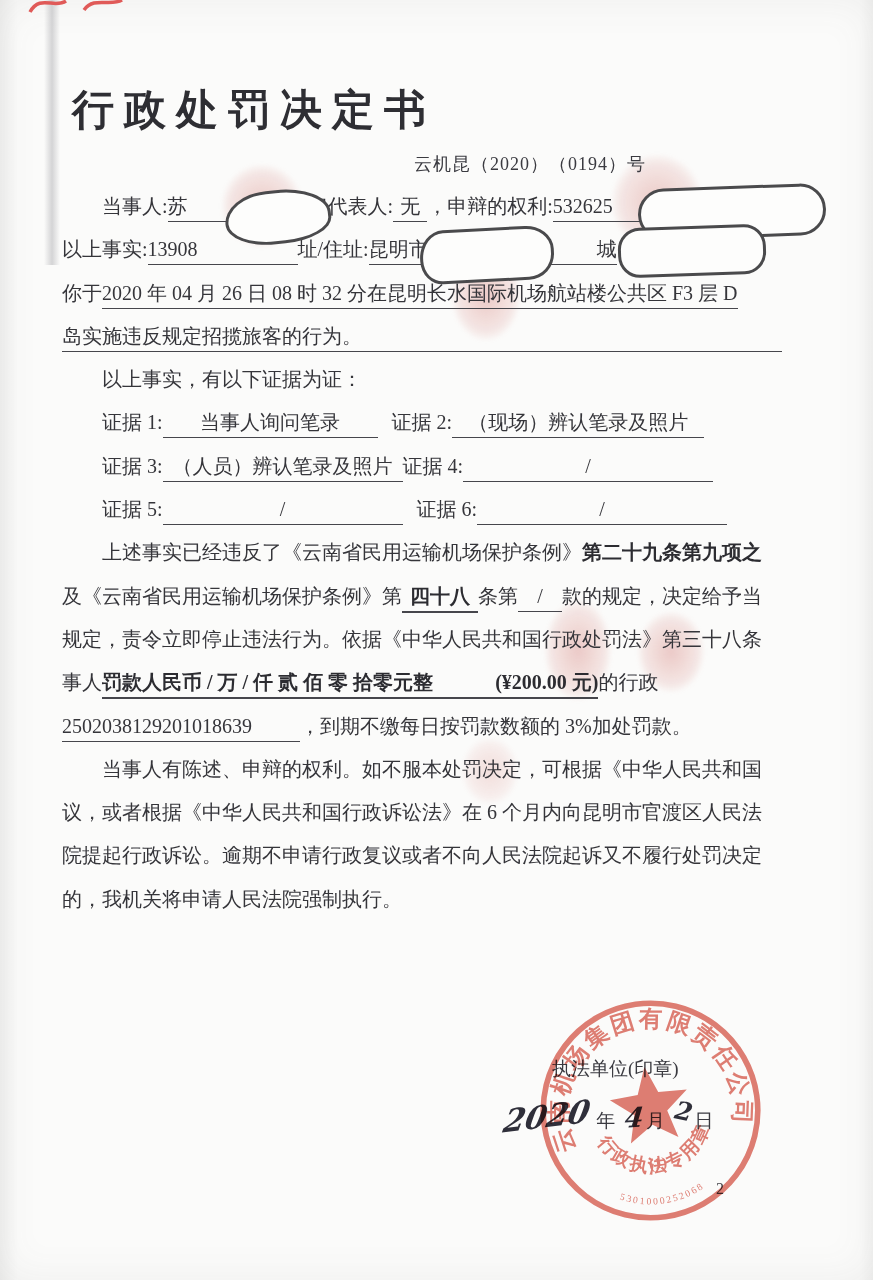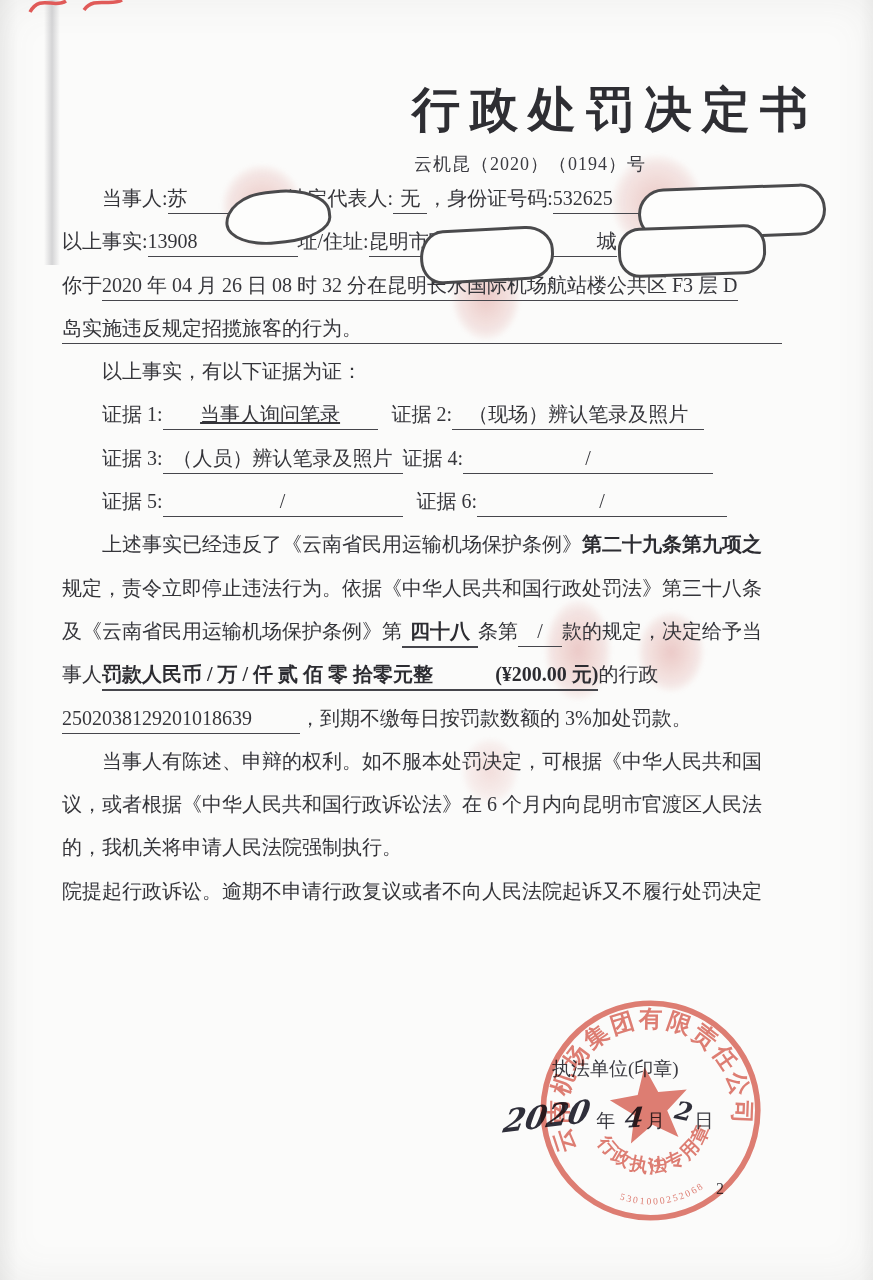--- a/index.html
+++ b/index.html
@@ -4,24 +4,24 @@
 <style>
   html,body{margin:0;padding:0;background:#e9e9e7;}
   .page{position:relative;width:873px;height:1280px;margin:0 auto;overflow:hidden;
         background:#fbfbfa;
         font-family:"Liberation Serif","DejaVu Serif",serif;color:#35353a;
         box-shadow:inset 0 0 40px rgba(90,90,95,.08);}
   .page::after{content:"";position:absolute;inset:0;pointer-events:none;
         background:linear-gradient(to right, rgba(0,0,0,.045), rgba(0,0,0,0) 18px),
                    linear-gradient(to left, rgba(0,0,0,.03), rgba(0,0,0,0) 14px);}
   .content{position:relative;padding:85px 55px 0 62px;z-index:2;}
-  .title{font-size:48px;font-weight:700;text-align:right;letter-spacing:10px;
+  .title{font-size:42px;font-weight:700;text-align:left;letter-spacing:10px;
          text-indent:10px;line-height:50px;color:#2e2e33;}
   .docno{font-size:18px;text-align:right;padding-right:172px;letter-spacing:1px;
-         margin-top:16px;line-height:26px;margin-bottom:0;color:#3a3a40;}
+         margin-top:16px;line-height:26px;margin-bottom:8px;color:#3a3a40;}
   .line{line-height:43.3px;height:43.3px;white-space:nowrap;font-size:20px;}
   .line.indent{padding-left:40px;}
   .seg{display:inline-block;line-height:30px;vertical-align:baseline;}
   .seg.u{border-bottom:1.5px solid #46464c;}
   .seg.b{font-weight:700;color:#2c2c31;text-align:right;}
   .seg.b.u{border-bottom-width:2px;}
   .seg.c{text-align:center;}
   
   .sig{position:absolute;left:504px;top:1056px;z-index:2;width:280px;}
   .sig-label{font-size:19px;padding-left:48px;color:#3a3a40;}
@@ -73,37 +73,37 @@
   <div class="fp fp2"></div>
   <div class="fp fp3"></div>
   <div class="fp fp4"></div>
   <div class="fp fp5"></div>
   <div class="fp fp6"></div>
 
   <div class="content">
     <div class="title">行政处罚决定书</div>
     <div class="docno">云机昆（2020）（0194）号</div>
     <div>
-        <div class="line indent"><span class="seg">当事人: </span><span class="seg u" style="width: 100px;">苏</span><span class="seg">，法定代表人: </span><span class="seg u c" style="width: 34px;">无</span><span class="seg">，身份证号码: </span><span class="seg u" style="width: 205px;">532625</span></div>
+        <div class="line indent"><span class="seg">当事人: </span><span class="seg u" style="width: 100px;">苏</span><span class="seg">，法定代表人: </span><span class="seg u c" style="width: 34px;">无</span><span class="seg">，申辩的权利: </span><span class="seg u" style="width: 205px;">532625</span></div>
         <div class="line"><span class="seg">以上事实: </span><span class="seg u" style="width: 150px;">13908</span><span class="seg"> 址/住址: </span><span class="seg u">昆明市官渡区大</span><span class="seg u" style="width: 88px;">&nbsp;</span><span class="seg u">城</span><span class="seg">，经查，</span></div>
         <div class="line"><span class="seg">你于 </span><span class="seg u">2020 年 04 月 26 日 08 时 32 分在昆明长水国际机场航站楼公共区 F3 层 D</span></div>
         <div class="line"><span class="seg u">岛实施违反规定招揽旅客的行为。</span><span class="seg u" style="width: 420px;">&nbsp;</span></div>
         <div class="line indent"><span class="seg">以上事实，有以下证据为证：</span></div>
-        <div class="line indent"><span class="seg">证据 1: </span><span class="seg u c" style="width: 215px; text-decoration: underline;">当事人询问笔录</span><span class="seg" style="width: 14px;">&nbsp;</span><span class="seg">证据 2: </span><span class="seg u c" style="width: 252px;">（现场）辨认笔录及照片</span></div>
+        <div class="line indent"><span class="seg">证据 1: </span><span class="seg u c" style="width: 215px;">当事人询问笔录</span><span class="seg" style="width: 14px;">&nbsp;</span><span class="seg">证据 2: </span><span class="seg u c" style="width: 252px;">（现场）辨认笔录及照片</span></div>
         <div class="line indent"><span class="seg">证据 3: </span><span class="seg u c" style="width: 240px;">（人员）辨认笔录及照片</span><span class="seg">证据 4: </span><span class="seg u c" style="width: 250px;">/</span></div>
         <div class="line indent"><span class="seg">证据 5: </span><span class="seg u c" style="width: 240px;">/</span><span class="seg" style="width: 14px;">&nbsp;</span><span class="seg">证据 6: </span><span class="seg u c" style="width: 250px;">/</span></div>
         <div class="line indent"><span class="seg">上述事实已经违反了《云南省民用运输机场保护条例》</span><span class="seg b">第二十九条第九项之</span></div>
+        <div class="line"><span class="seg">及《云南省民用运输机场保护条例》第</span><span class="seg u b c" style="width: 76px;">四十八</span><span class="seg"> 条第</span><span class="seg u c" style="width: 44px;">/</span><span class="seg"> 款的规定，决定给予当</span></div>
         <div class="line"><span class="seg">规定，责令立即停止违法行为。依据《中华人民共和国行政处罚法》第三十八条</span></div>
-        <div class="line"><span class="seg">及《云南省民用运输机场保护条例》第</span><span class="seg u b c" style="width: 76px;">四十八</span><span class="seg"> 条第</span><span class="seg u c" style="width: 44px;">/</span><span class="seg"> 款的规定，决定给予当</span></div>
         <div class="line"><span class="seg">事人</span><span class="seg u b">罚款人民币  / 万 / 仟 贰 佰 零 拾零元整</span><span class="seg u b" style="width: 62px;">&nbsp;</span><span class="seg u b">(¥200.00 元)</span><span class="seg">的行政</span></div>
         <div class="line"><span class="seg u" style="width: 238px;">2502038129201018639</span><span class="seg">，到期不缴每日按罚款数额的 3%加处罚款。</span></div>
         <div class="line indent"><span class="seg">当事人有陈述、申辩的权利。如不服本处罚决定，可根据《中华人民共和国</span></div>
         <div class="line"><span class="seg">议，或者根据《中华人民共和国行政诉讼法》在 6 个月内向昆明市官渡区人民法</span></div>
+        <div class="line"><span class="seg">院提起行政诉讼。逾期不申请行政复议或者不向人民法院起诉又不履行处罚决定</span></div>
         <div class="line"><span class="seg">的，我机关将申请人民法院强制执行。</span></div>
-        <div class="line"><span class="seg">院提起行政诉讼。逾期不申请行政复议或者不向人民法院起诉又不履行处罚决定</span></div>
       </div>
   </div>
 
   <div class="blob blob-name"></div>
   <div class="blob blob-id"></div>
   <div class="blob blob-phone"></div>
   <div class="blob blob-addr"></div>
 
   <div class="sig">
     <div class="sig-label">执法单位(印章)</div>

